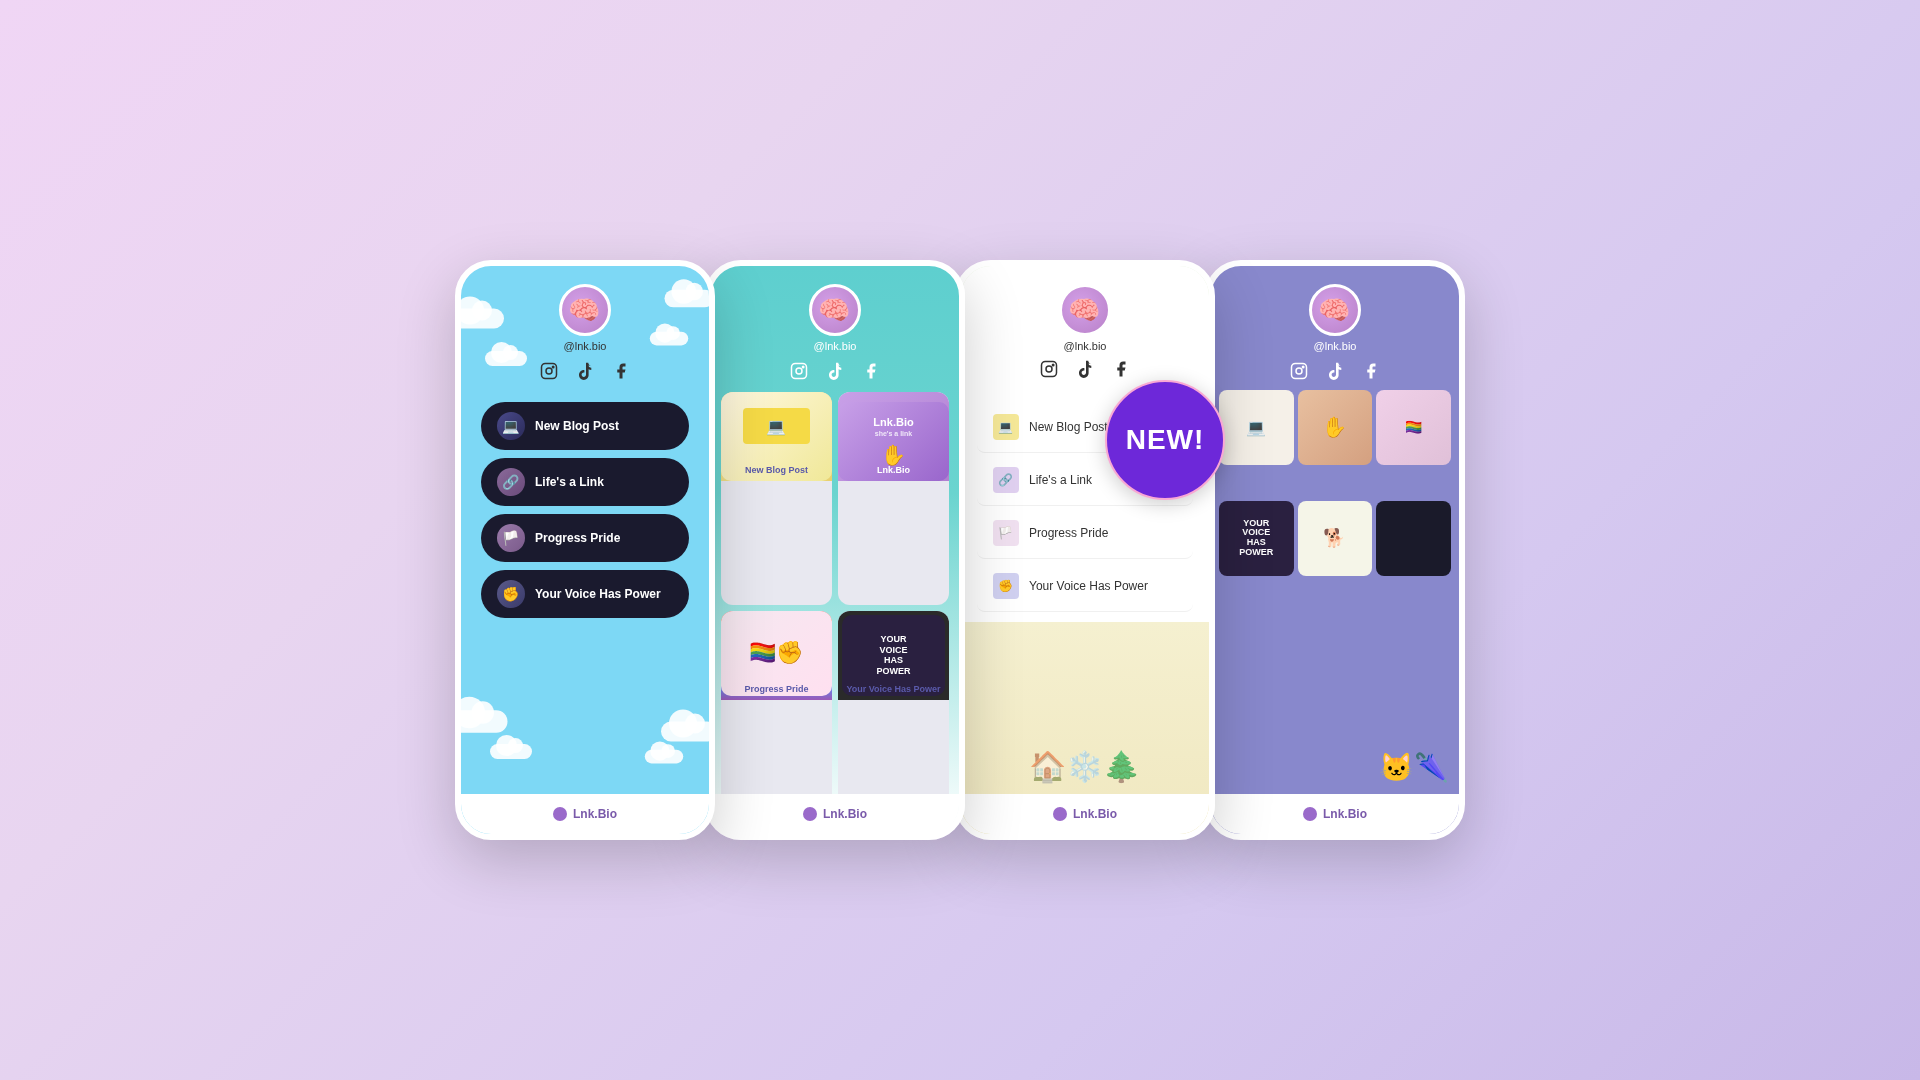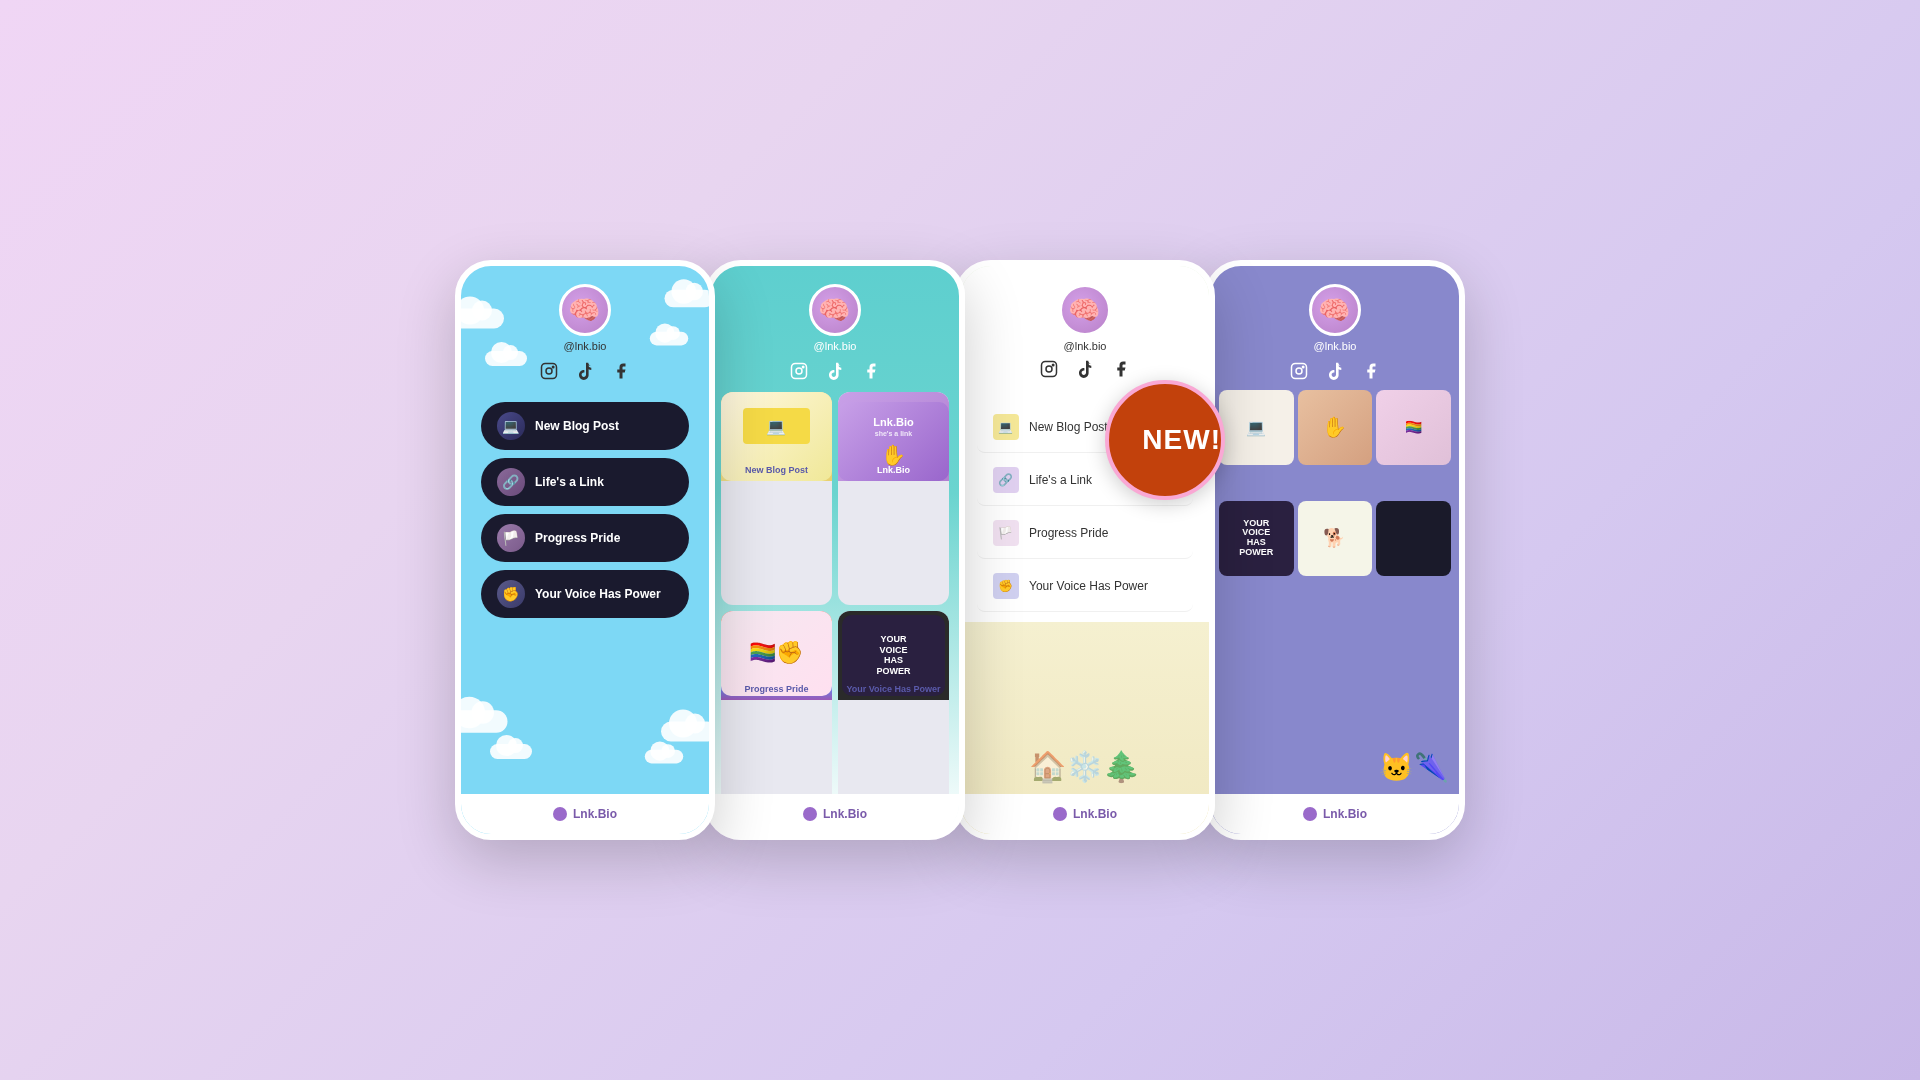--- a/index.html
+++ b/index.html
@@ -318,26 +318,26 @@
     .mosaic-cell-5 { background: #f5f5e8; }
     .mosaic-cell-6 { background: #2a2a4a; }
 
     
     .new-badge {
       position: absolute;
       top: 120px;
       right: 240px;
       width: 120px;
       height: 120px;
-      background: #c2410c;
+      background: #6d28d9;
       border-radius: 50%;
-      border: 4px solid #f9a8d4;
-      display: flex;
-      align-items: center;
-      justify-content: flex-end;
+      border: 2px solid #f9a8d4;
+      display: flex;
+      align-items: center;
+      justify-content: center;
       z-index: 10;
       box-shadow: 0 4px 20px rgba(0,0,0,0.2);
     }
 
     .new-badge-text {
       color: white;
       font-size: 28px;
       font-weight: 900;
       letter-spacing: 1px;
     }

